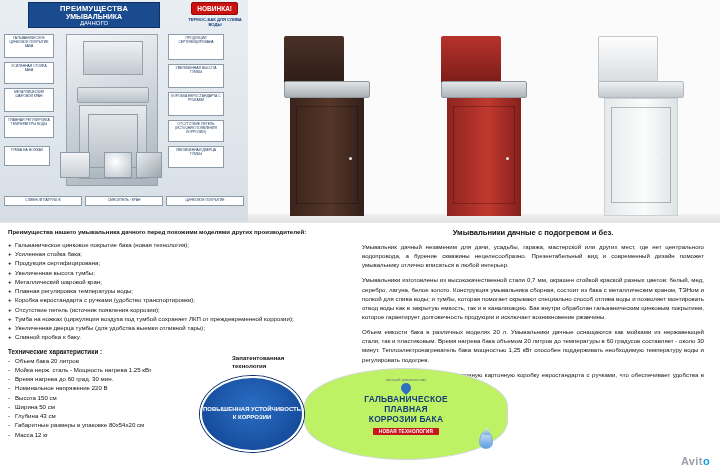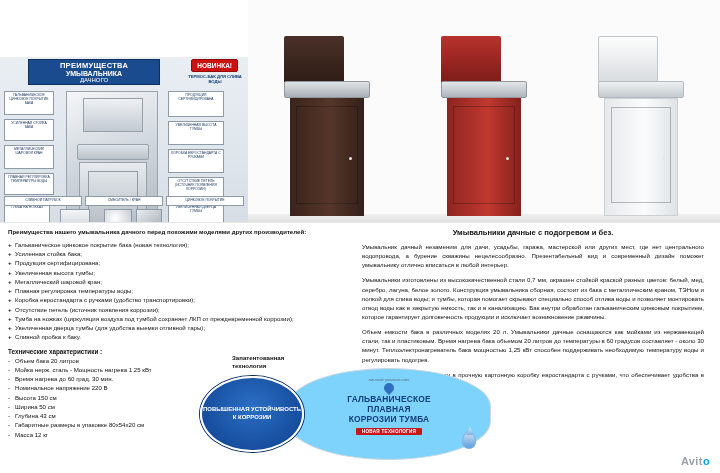--- a/index.html
+++ b/index.html
@@ -16,21 +16,21 @@
 
   
   .top-strip {
     position: absolute; left:0; top:0; width:720px; height:222px;
     display: flex; align-items: flex-end;
   }
 
   
   .info-panel {
     position: relative;
-    width: 248px; height: 165px;
+    width: 248px; height: 222px;
     background: linear-gradient(180deg,#e9eef3 0%,#dfe6ec 60%,#d7dde4 100%);
     overflow: hidden;
   }
   .info-banner {
     position:absolute; left:28px; top:2px; width:132px; height:26px;
     background:#1b4b8f;
     border:1px solid #0f2f60;
     color:#fff; text-align:center;
     padding-top:2px;
     line-height:1.05;
@@ -181,22 +181,22 @@
     position:absolute; left:0; top:8px; width:104px; height:76px;
     background:radial-gradient(ellipse at 50% 40%,#2a6fc4,#0f3f8e);
     border-radius:50%;
     color:#fff; text-align:center;
     display:flex; flex-direction:column; align-items:center; justify-content:center;
     font-size:6px; font-weight:bold; line-height:1.3;
     border:2px solid #fff;
     box-shadow:0 0 0 1px #0b2f6b;
   }
   .badge-white {
-    position:absolute; left:87px; top:0; width:204px; height:92px;
-    background:#7dd3fc;
+    position:absolute; left:104px; top:0; width:204px; height:92px;
+    background:#bef264;
     border:1px solid #cfd6de;
     border-radius:50% / 42%;
     text-align:center;
     padding-top:8px;
   }
   .badge-white .mark { font-size:4px; color:#5a6b80; letter-spacing:.2px; }
   .badge-white .logo-dot {
     width:10px; height:10px; margin:1px auto 2px;
     background:#2f6fc0; border-radius:50% 50% 50% 0; transform:rotate(-45deg);
   }
@@ -358,21 +358,21 @@
 <div class="patent">Запатентованная технология</div>
 
 <div class="badge-wrap">
   <div class="badge-white">
     <div class="mark">личный умывальник</div>
     <div class="logo-dot"></div>
     <h3>
       <span>ГАЛЬВАНИЧЕСКОЕ</span><br>
       <span>ПЛАВНАЯ</span><br>
       <span>КОРРОЗИИ</span>
-      <span>ТУМБА</span>
+      <span>БАКА</span>
     </h3>
     <span class="nt">НОВАЯ ТЕХНОЛОГИЯ</span>
     <div class="drop"></div>
   </div>
 
   <div class="badge-blue">
     <span>ПОВЫШЕННАЯ УСТОЙЧИВОСТЬ К КОРРОЗИИ</span>
   </div>
 </div>
 

